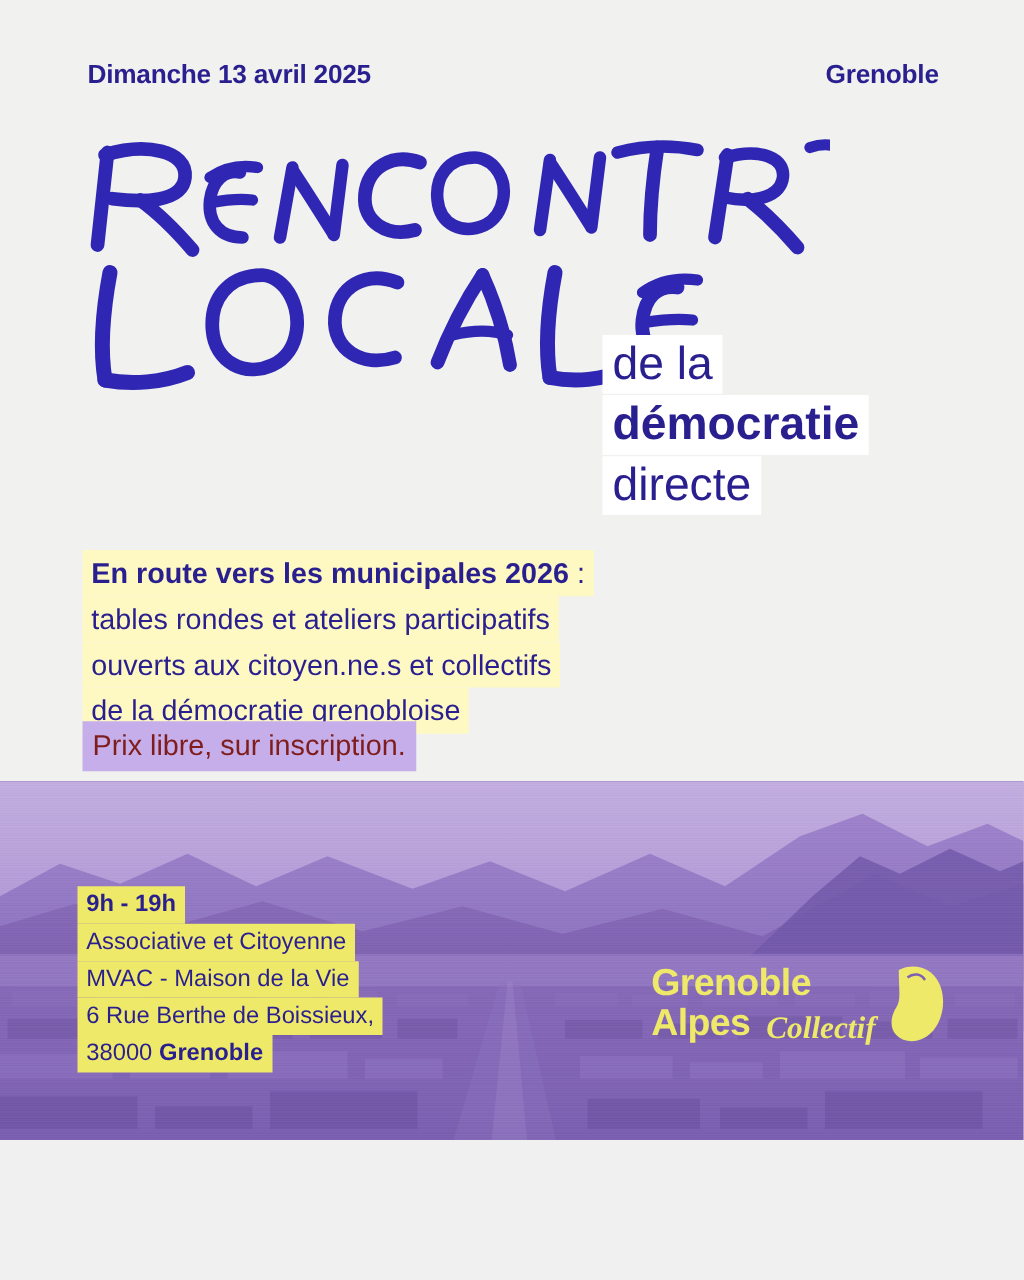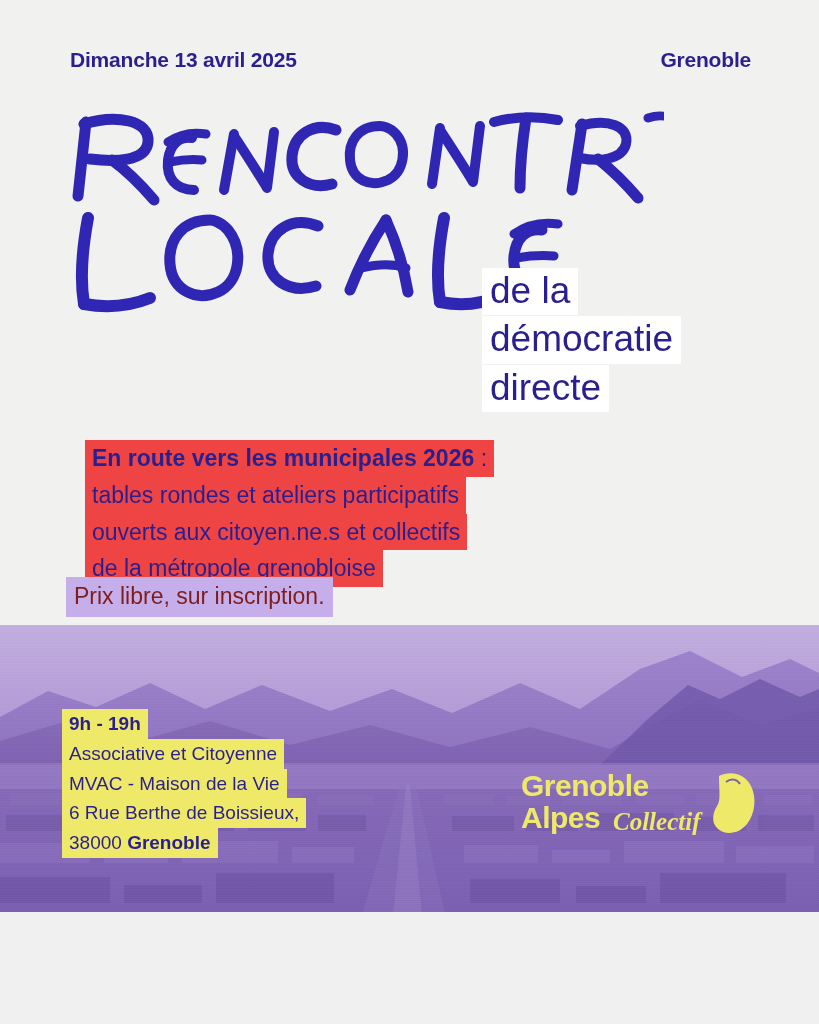--- a/index.html
+++ b/index.html
@@ -56,42 +56,41 @@
     gap: 1px;
   }
   .subhead span {
     background: #ffffff;
     color: #2a1f8f;
     line-height: 1.12;
     padding: 2px 8px 4px 8px;
     white-space: nowrap;
   }
   .subhead .l1 { font-size: 37px; font-weight: normal; }
-  .subhead .l2 { font-size: 37px; font-weight: normal; }
+  .subhead .l2 { font-size: 37px; font-weight: bold; }
   .subhead .l3 { font-size: 37px; font-weight: normal; }
 
   
   .body-copy {
     position: absolute;
     top: 440px;
     left: 66px;
     width: 520px;
     display: flex;
     flex-direction: column;
     align-items: flex-start;
     gap: 0px;
   }
   .body-copy .line {
-    background: #ef4444;
+    background: #fef9c3;
     color: #2a1f8f;
     font-size: 23px;
     line-height: 1.34;
     padding: 3px 7px 3px 7px;
     white-space: nowrap;
-    margin-left: 19px;
   }
   .body-copy .line b { font-weight: bold; }
 
   .price {
     position: absolute;
     top: 577px;
     left: 66px;
   }
   .price span {
     display: inline-block;
@@ -223,21 +222,21 @@
     <span class="l2">démocratie</span>
     <span class="l3">directe</span>
   </div>
 
   <div class="body-copy">
     <div class="line">
       <b>En route vers les municipales 2026</b><span> :</span>
     </div>
     <div class="line">tables rondes et ateliers participatifs</div>
     <div class="line">ouverts aux citoyen.ne.s et collectifs</div>
-    <div class="line">de la métropole grenobloise</div>
+    <div class="line">de la démocratie grenobloise</div>
   </div>
 
   <div class="price">
     <span>Prix libre, sur inscription.</span>
   </div>
 
   <div class="photo">
     <svg viewBox="0 0 819 399" preserveAspectRatio="none" aria-hidden="true">
       <defs>
         <linearGradient id="skyG" x1="0" y1="0" x2="0" y2="1">

